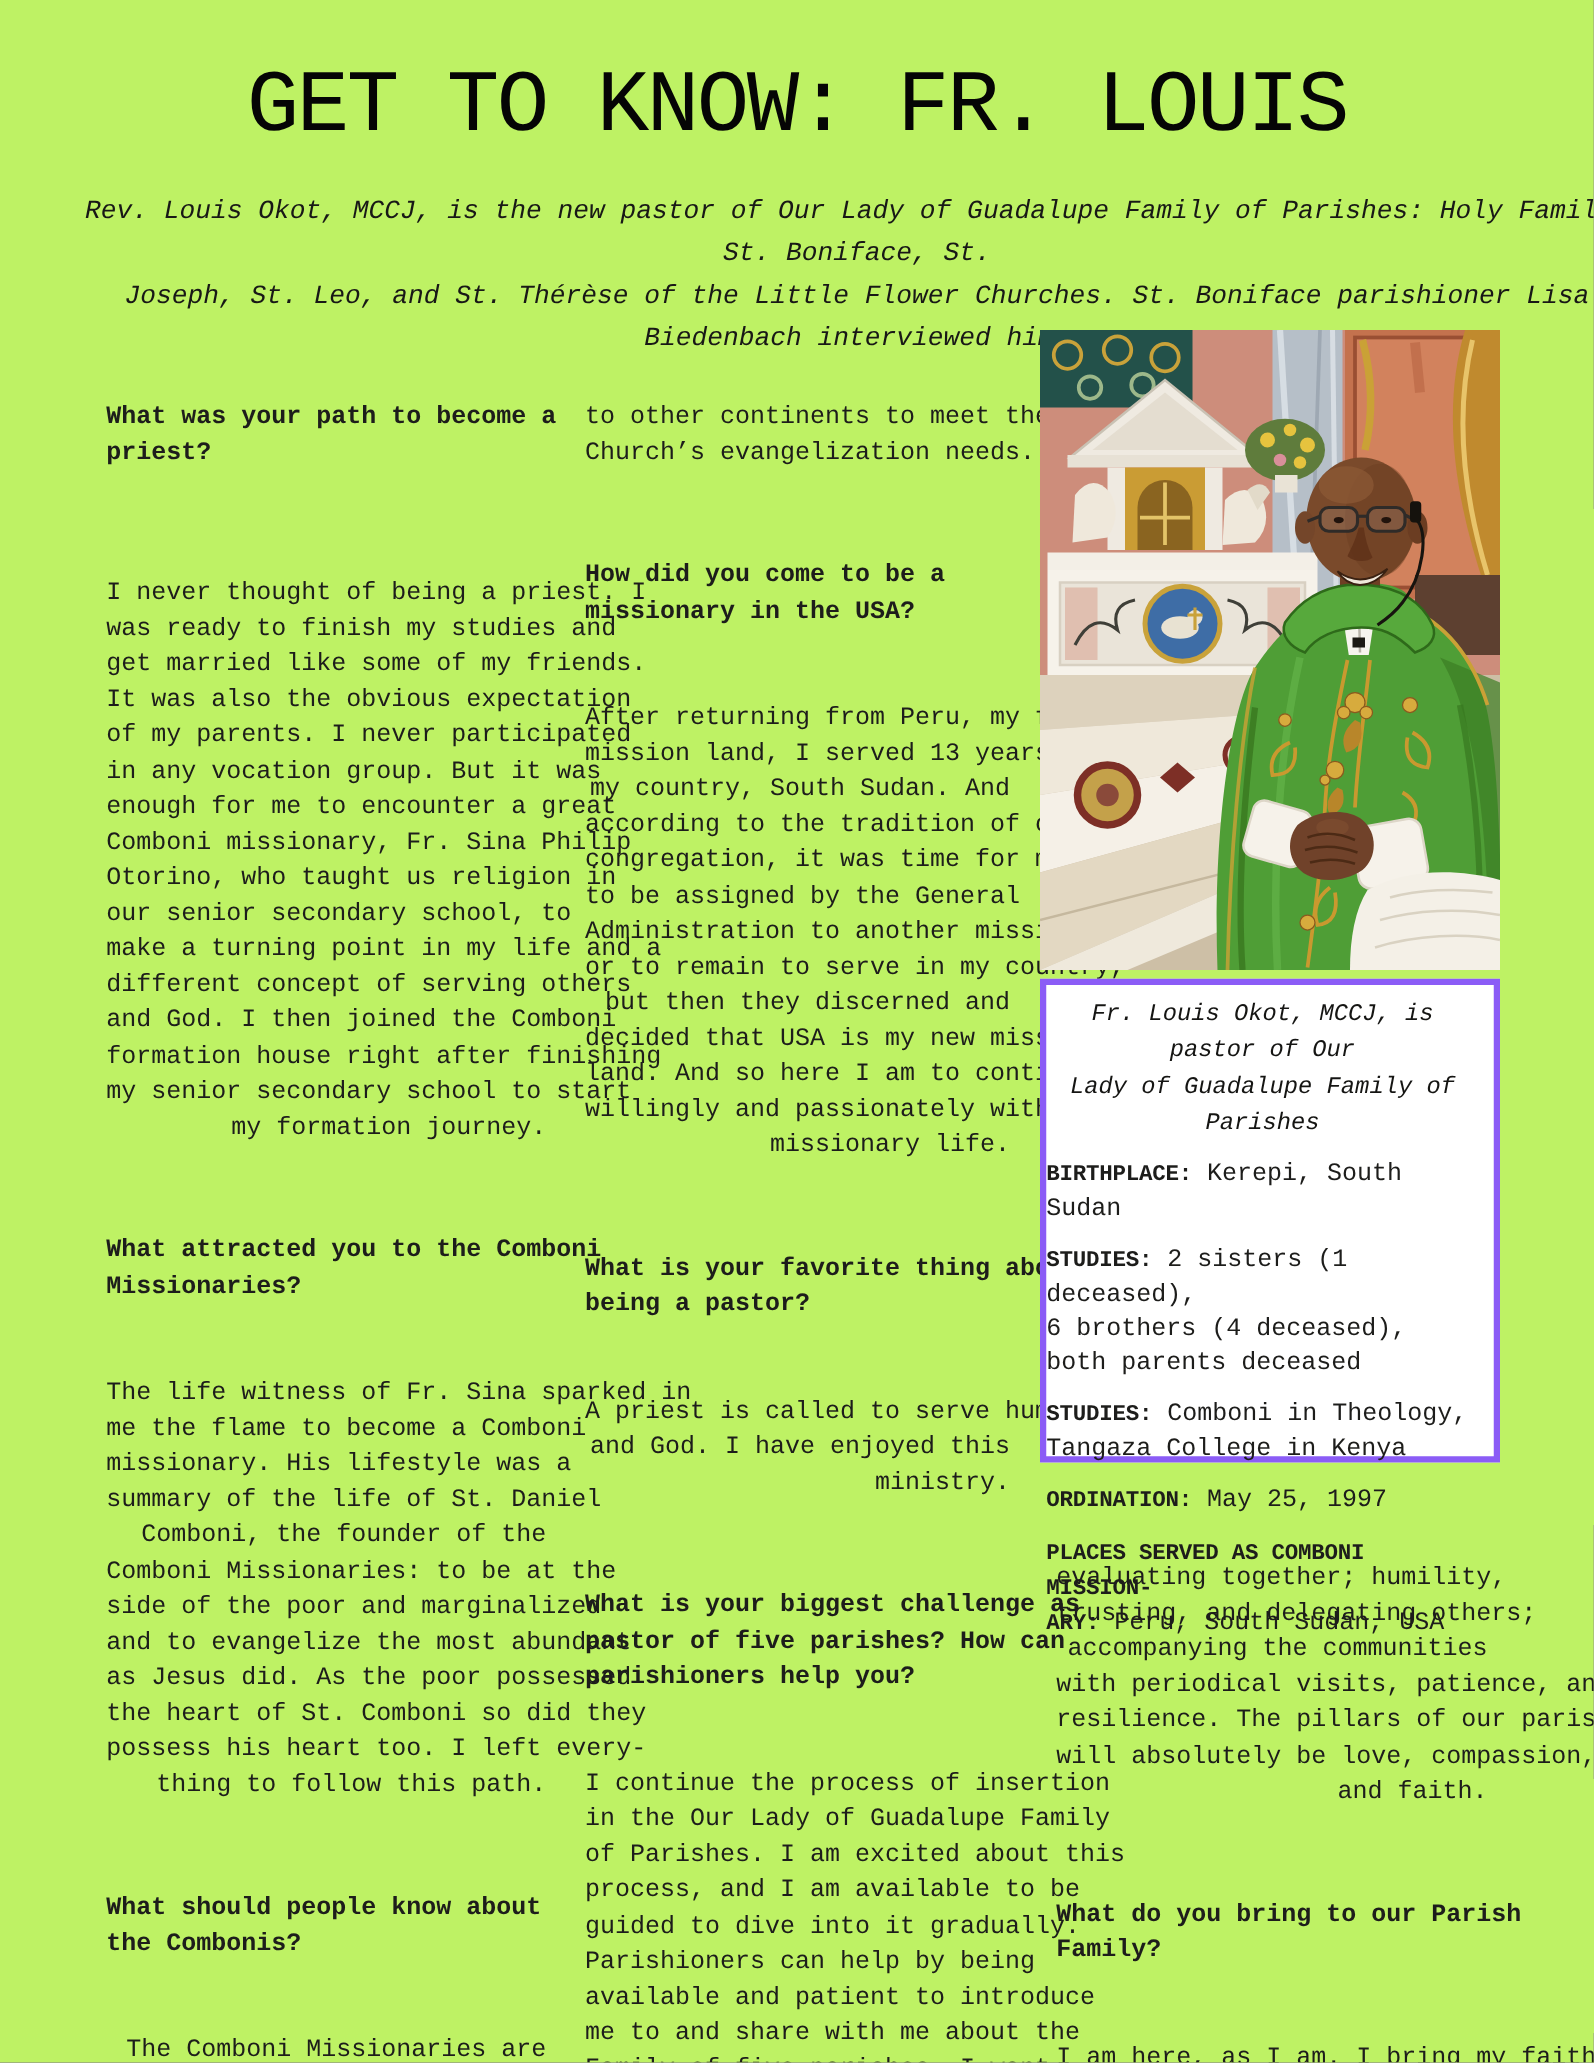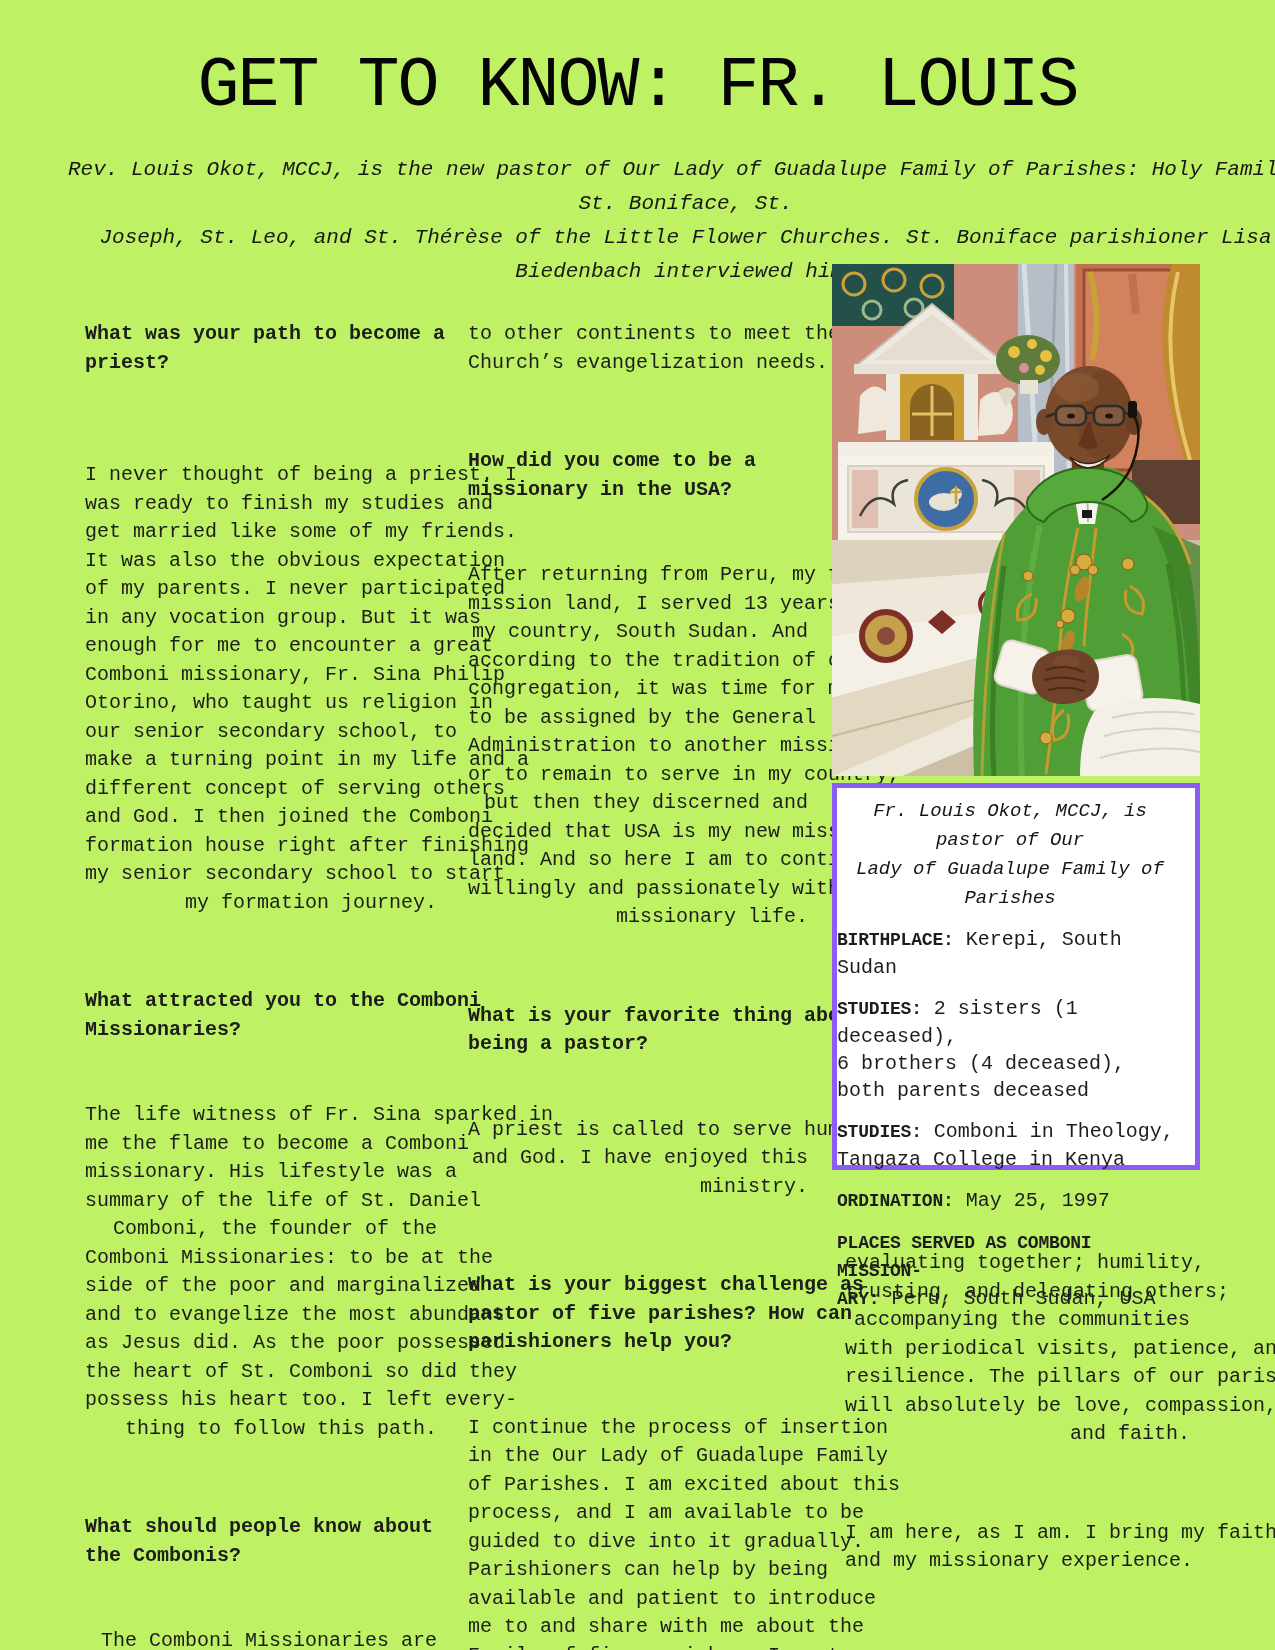--- a/index.html
+++ b/index.html
@@ -301,18 +301,20 @@
   </div>
 
   <div class="col col3">
     <div class="p">evaluating together; humility,
 trusting, and delegating others;
 accompanying the communities
 with periodical visits, patience, and
 resilience. The pillars of our parish
 will absolutely be love, compassion,
 and faith.</div>
+    <div class="h">What do you bring to our Parish
+Family?</div>
     <div class="p">I am here, as I am. I bring my faith
 and my missionary experience.</div>
     
   </div>
 
 </div>
 
 </body></html>

